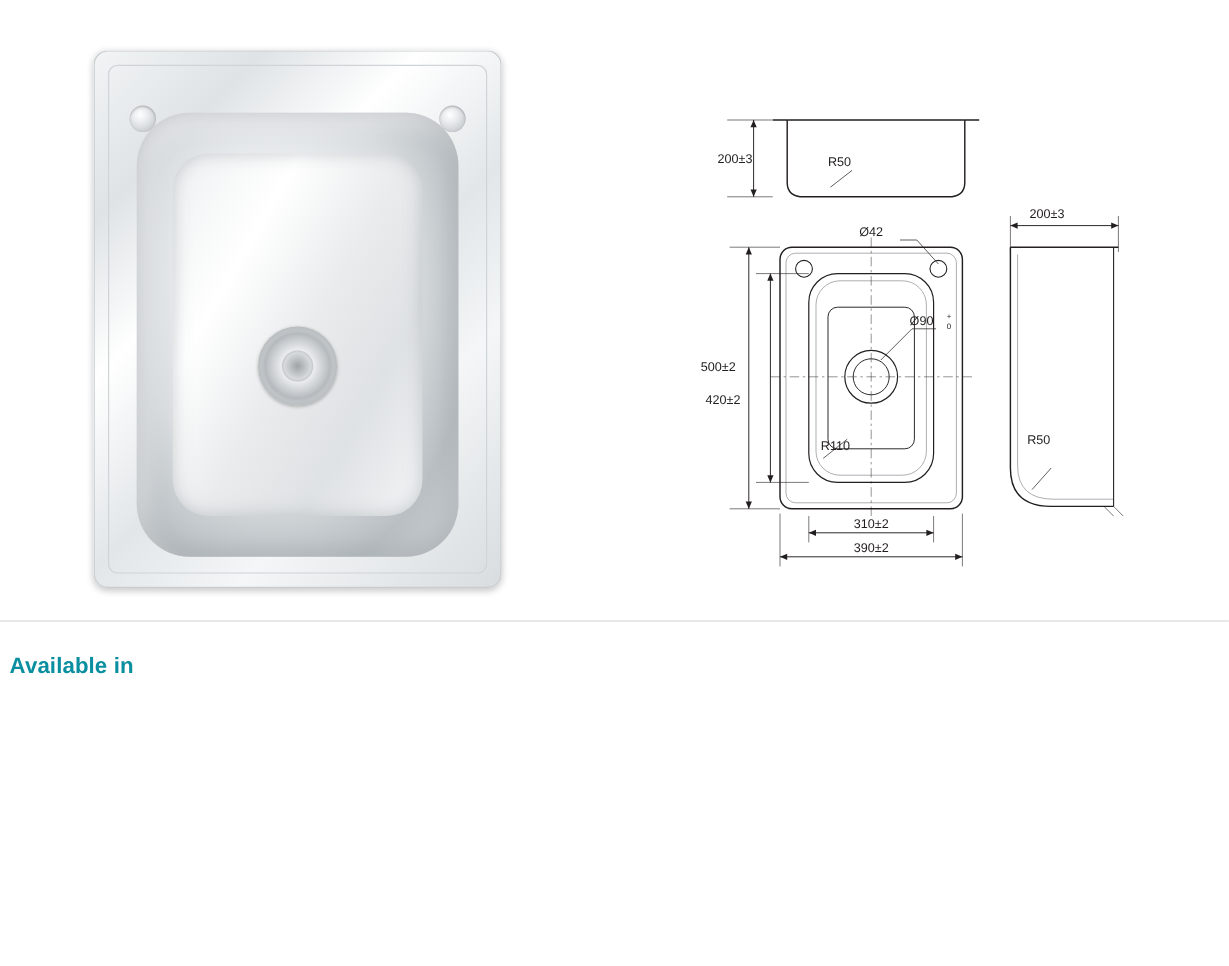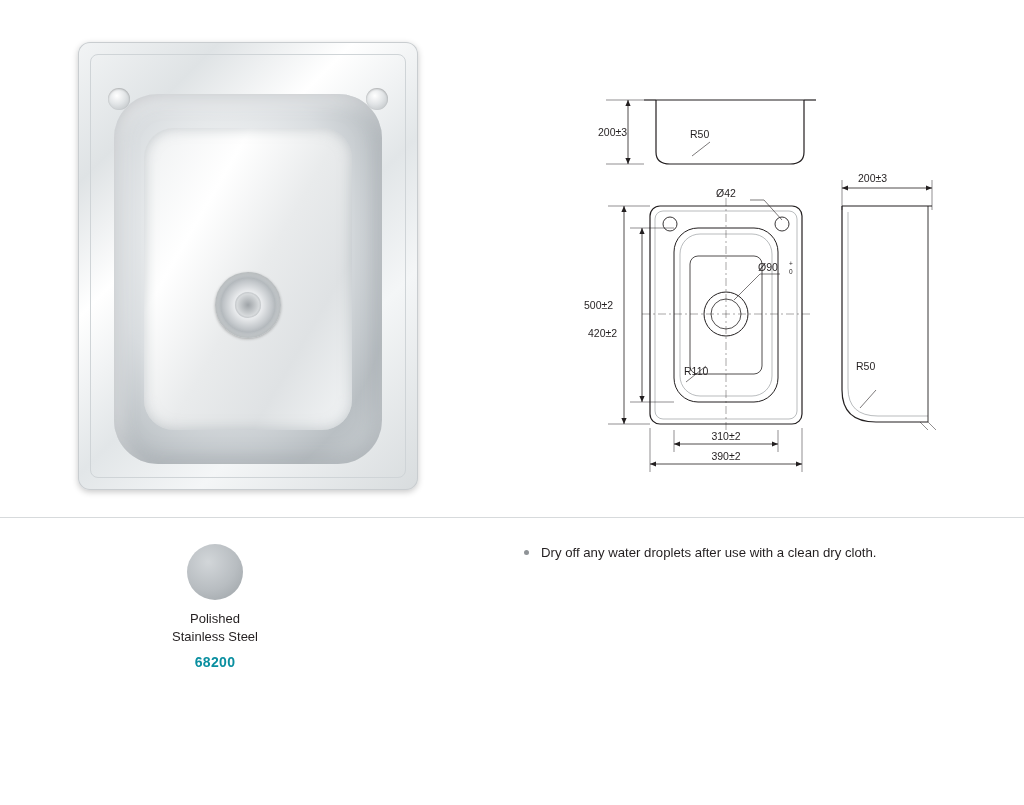--- a/index.html
+++ b/index.html
@@ -317,28 +317,22 @@
         <text x="272" y="310" font-family="Liberation Sans, sans-serif" font-size="10.5" fill="#231f20" stroke="none">R50</text>
       </g>
     </svg>
   </div>
 </div>
 
 <div class="divider"></div>
 
 <div class="bottom">
 
-
-  <div class="swatch-block">
-    <div class="swatch"></div>
-    <div class="swatch-label">
-      <div>Polished</div>
-      <div>Stainless Steel</div>
-    </div>
-    <div class="swatch-code">68200</div>
+  <div class="available">
+    <div class="section-title">Available in</div>
   </div>
+
 
   <div class="cleaning">
     <ul class="care-list">
-      <li>Dry off any water droplets after use with a clean dry cloth.</li>
     </ul>
   </div>
 </div>
 
 </body></html>

